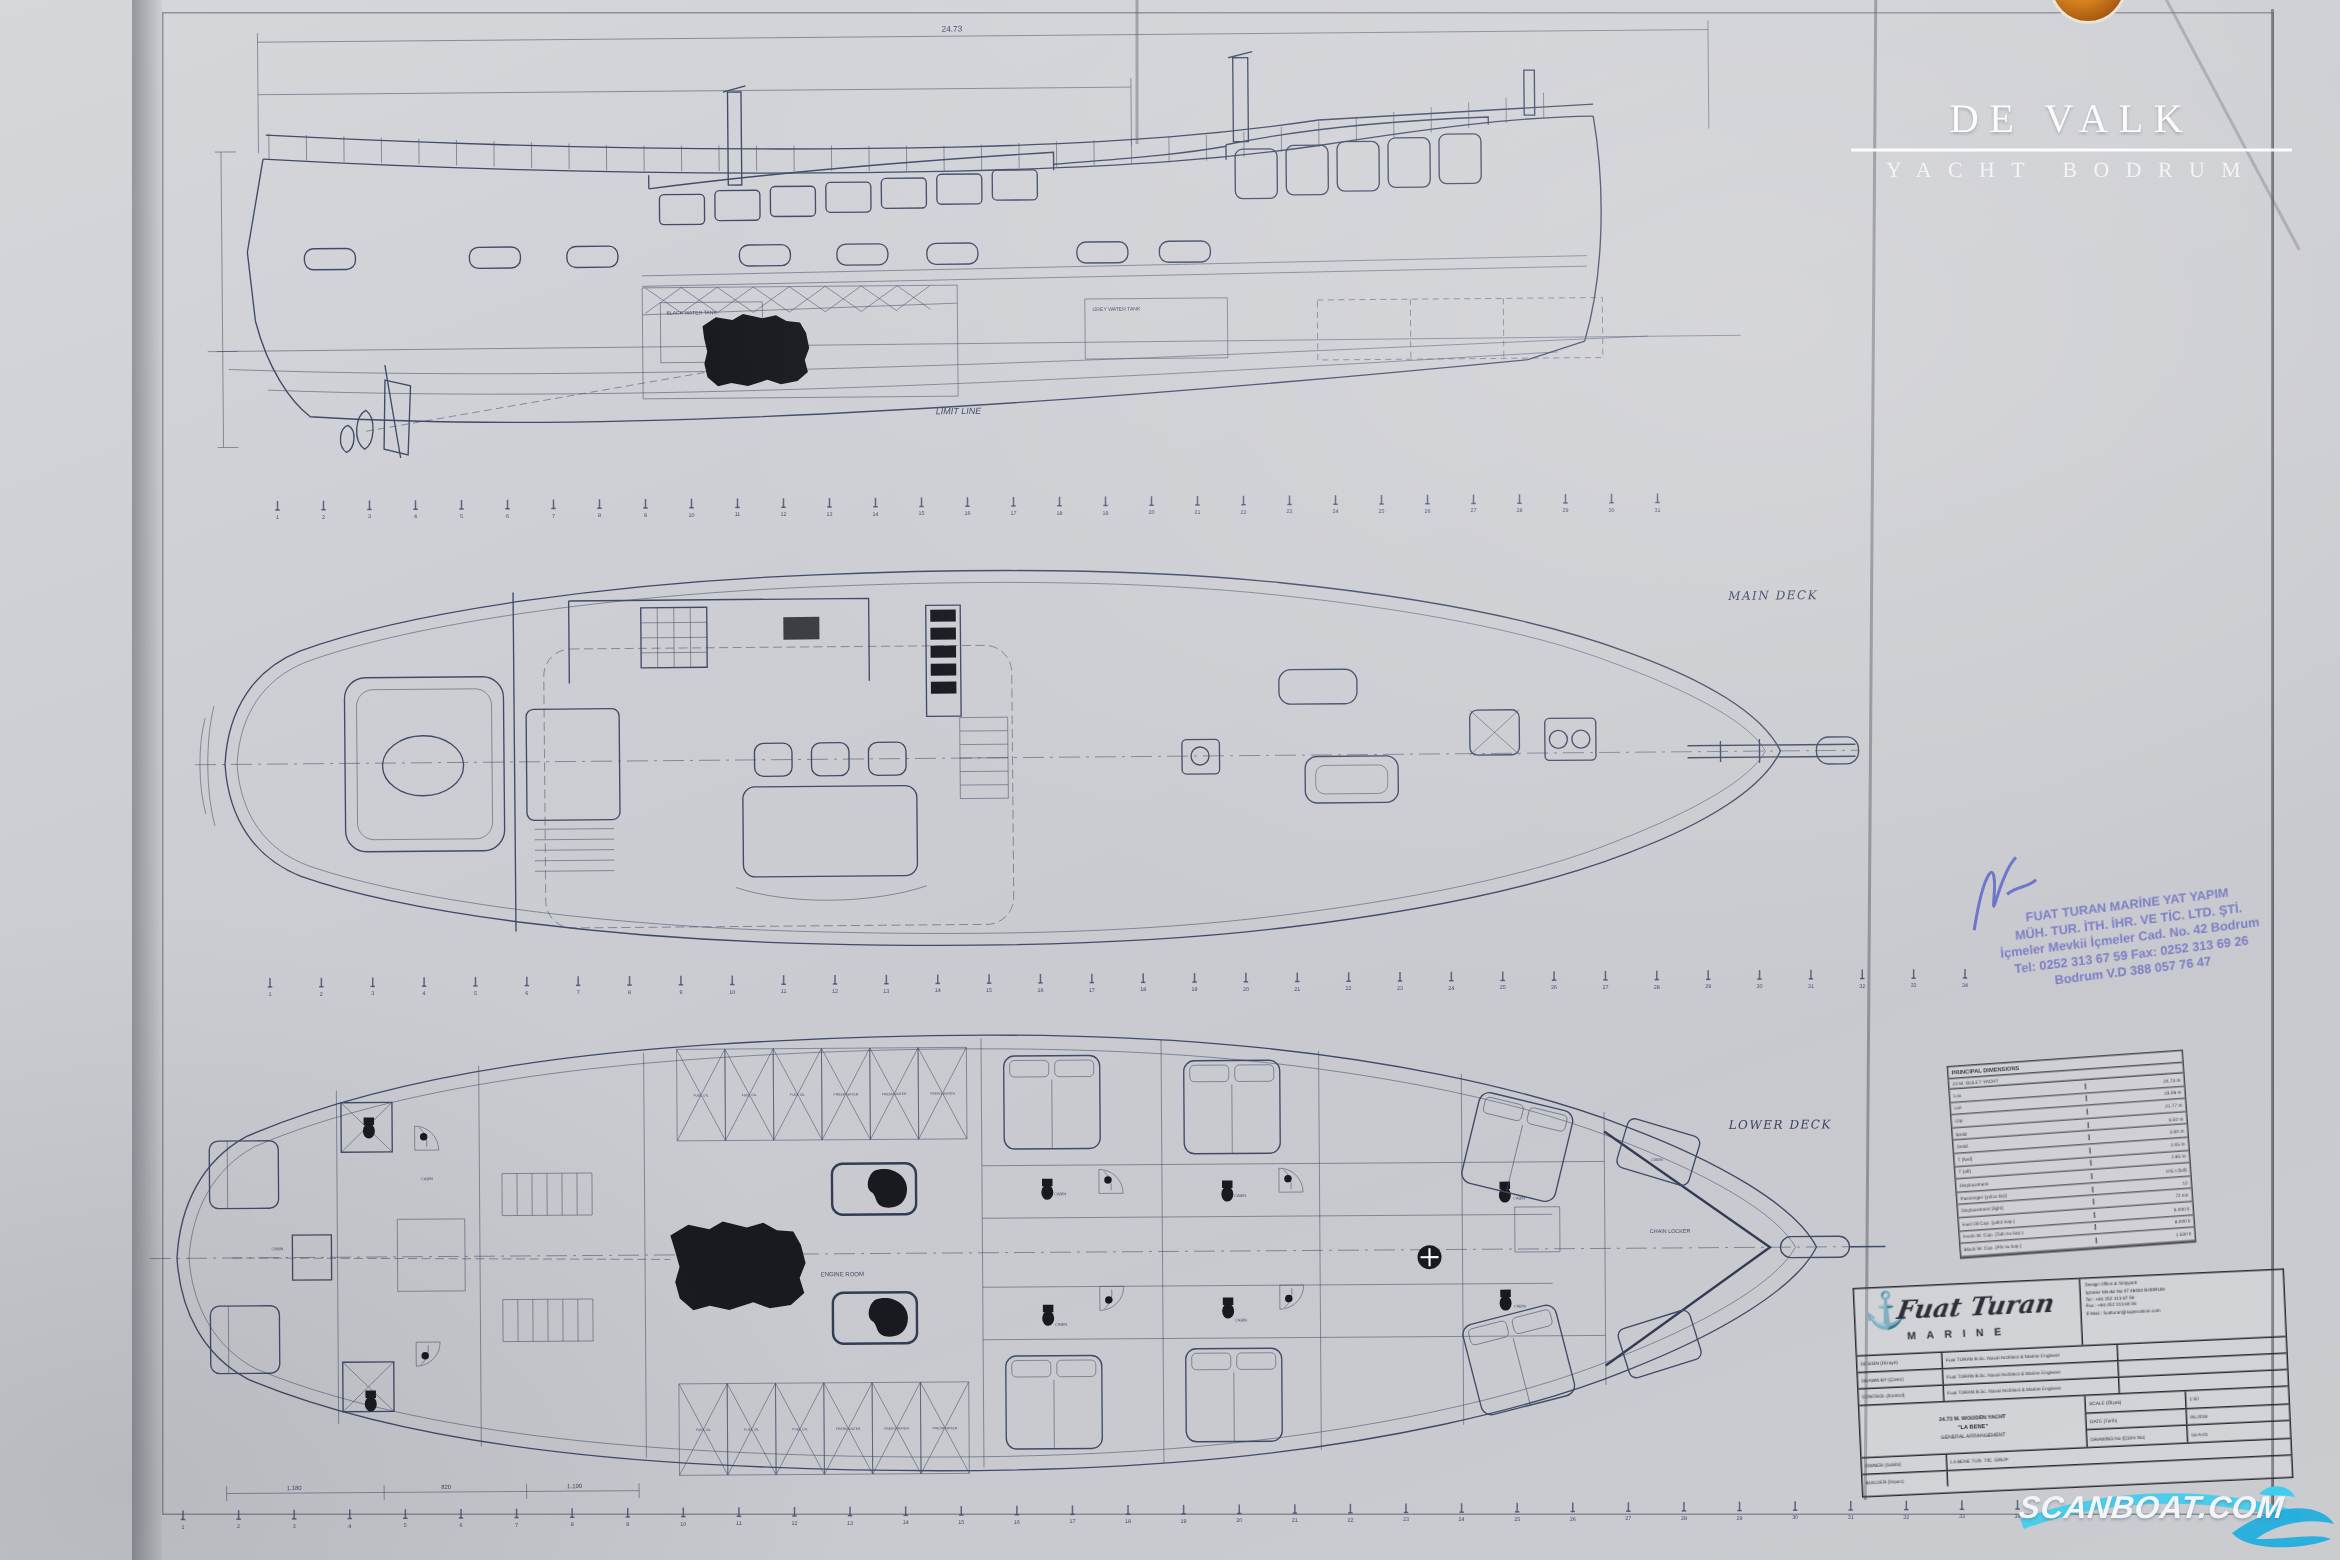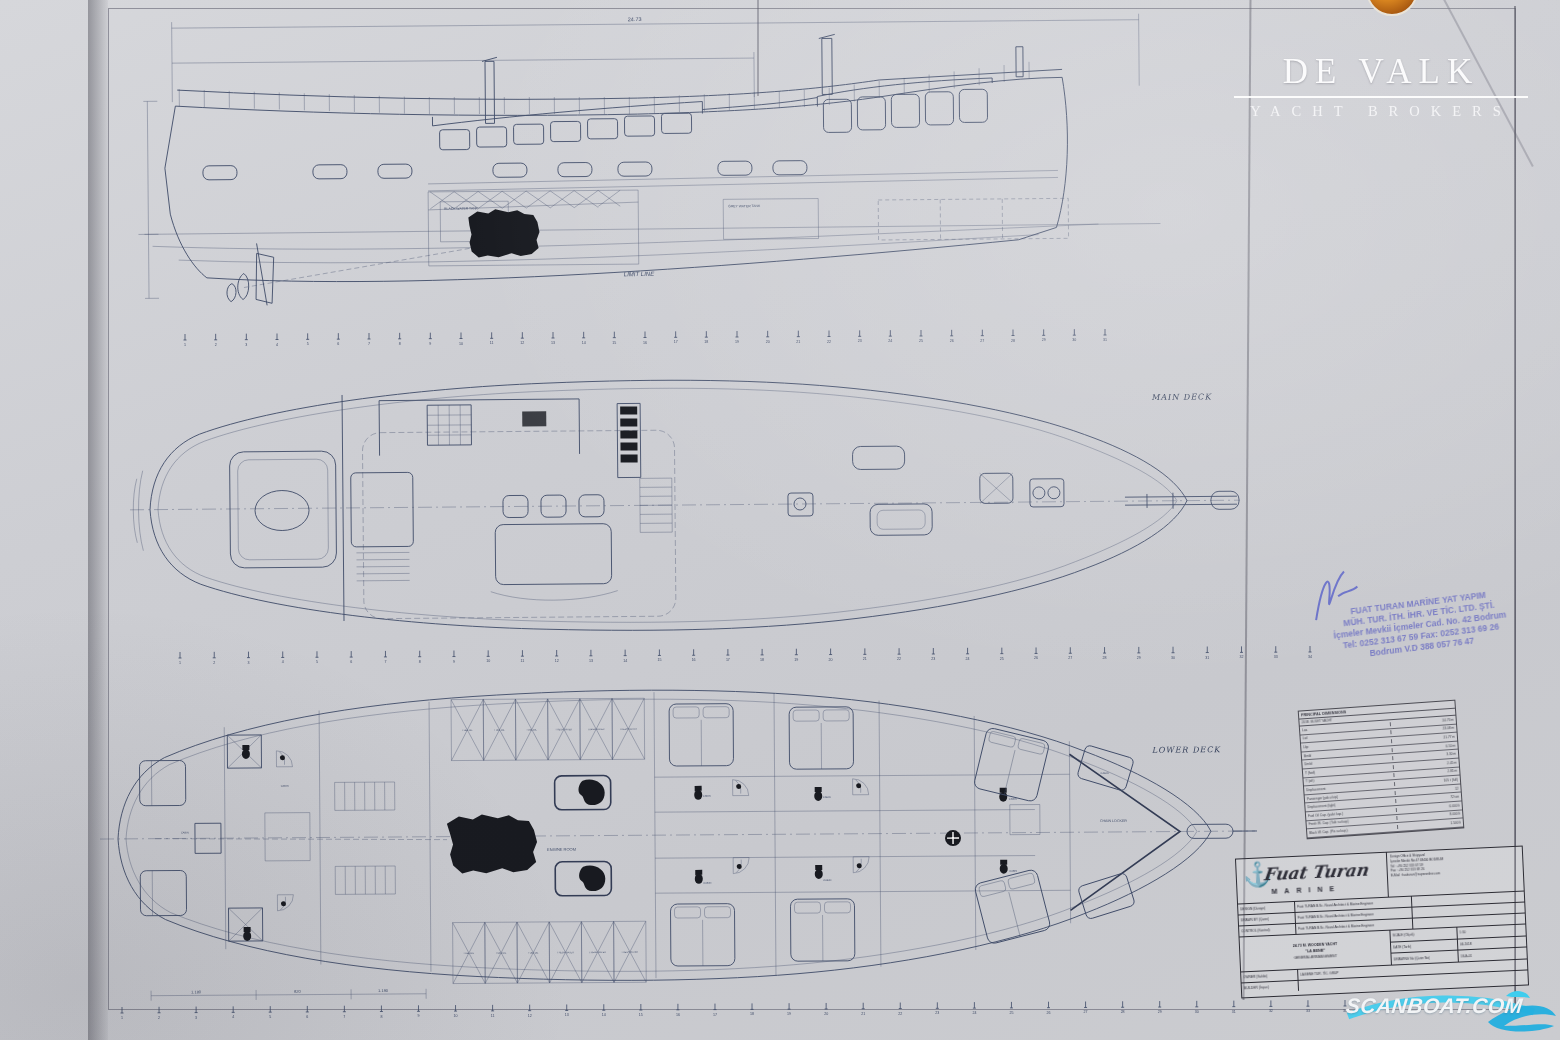--- a/index.html
+++ b/index.html
@@ -34,22 +34,22 @@
   .tb-cell{border-right:.8px solid #2c2c34;overflow:hidden;}
   .tb-label{width:52px;padding:1px 2px;font-size:3.2px;display:flex;align-items:center;}
   .tb-val{flex:1;padding:1px 2px;font-size:3.2px;display:flex;align-items:center;}
   #tb-logo{width:150px;height:44px;position:relative;border-right:.8px solid #2c2c34;}
   #tb-script{position:absolute;left:28px;top:6px;font-family:"DejaVu Serif",serif;font-style:italic;
          font-size:17px;font-weight:bold;transform:skewX(-12deg);white-space:nowrap;}
   #tb-marine{position:absolute;left:34px;top:30px;font-size:7px;font-weight:bold;letter-spacing:7px;}
   #tb-anchor{position:absolute;left:6px;top:4px;font-size:24px;line-height:1;}
   #tb-office{flex:1;padding:2px 3px;font-size:3.1px;line-height:1.55;}
   #devalk{position:absolute;left:1228px;top:8px;width:306px;text-align:center;color:#fbfbfc;z-index:5;}
-  #devalk .wordmark{font-family:"Liberation Serif",serif;font-size:35px;letter-spacing:7px;
-         text-shadow:0 1px 2px rgba(90,90,100,.35);margin-top:44px;}
+  #devalk .wordmark{font-family:"Liberation Serif",serif;font-size:27px;letter-spacing:7px;
+         text-shadow:0 1px 2px rgba(90,90,100,.35);margin-top:56px;}
   #devalk .rule{height:1.6px;background:rgba(255,255,255,.92);margin:4px 6px 5px 6px;}
   #devalk .sub{font-family:"Liberation Serif",serif;font-size:14.5px;letter-spacing:11px;color:#f4f4f6;}
   #scanboat{position:absolute;left:1338px;top:982px;width:222px;height:56px;z-index:6;}
   #scanboat .wm-text{position:absolute;left:8px;top:12px;font-size:21px;font-weight:bold;font-style:italic;
          color:#f2f4f6;letter-spacing:.5px;text-shadow:0 1px 2px rgba(80,110,130,.4);transform:skewX(-6deg);}
 </style>
 </head>
 <body>
 
 <div id="stage">
@@ -936,21 +936,21 @@
           <stop offset="0%" stop-color="#f6bd59"></stop>
             <stop offset="45%" stop-color="#e08c22"></stop>
             <stop offset="100%" stop-color="#9c4d0c"></stop>
         </radialGradient>
       </defs>
       <circle cx="28" cy="28" r="25" fill="url(#orb)" stroke="#e9e3d8" stroke-width="2"></circle>
       <path d="M14,32 C16,20 24,14 28,18 C30,20 28,24 26,26 C32,18 40,14 42,16 C42,22 36,28 31,30 C27,32 24,36 20,36 C17,36 14,35 14,32 Z" fill="#fdfdfa"></path>
     </svg>
     <div class="wordmark">DE VALK</div>
     <div class="rule"></div>
-    <div class="sub">YACHT BROKERS</div>
+    <div class="sub">YACHT BODRUM</div>
   </div>
 
   <div id="scanboat">
     <svg style="left:0;top:0;position:absolute;" width="222" height="56" viewBox="0 0 222 56">
       <path d="M10,34 C70,12 140,12 196,30" stroke="#3ecdee" stroke-width="7" fill="none" opacity=".9"></path>
       <path d="M150,40 C180,18 210,20 218,34 C204,30 182,32 166,44 C190,44 206,40 216,44 C196,52 160,52 150,40 Z" fill="#22aede" opacity=".95"></path>
       <path d="M168,14 c8,-8 20,-6 24,2 c-8,-2 -16,0 -24,-2 z" fill="#3ecdee"></path>
     </svg>
     <div class="wm-text">SCANBOAT.COM</div>
   </div>

